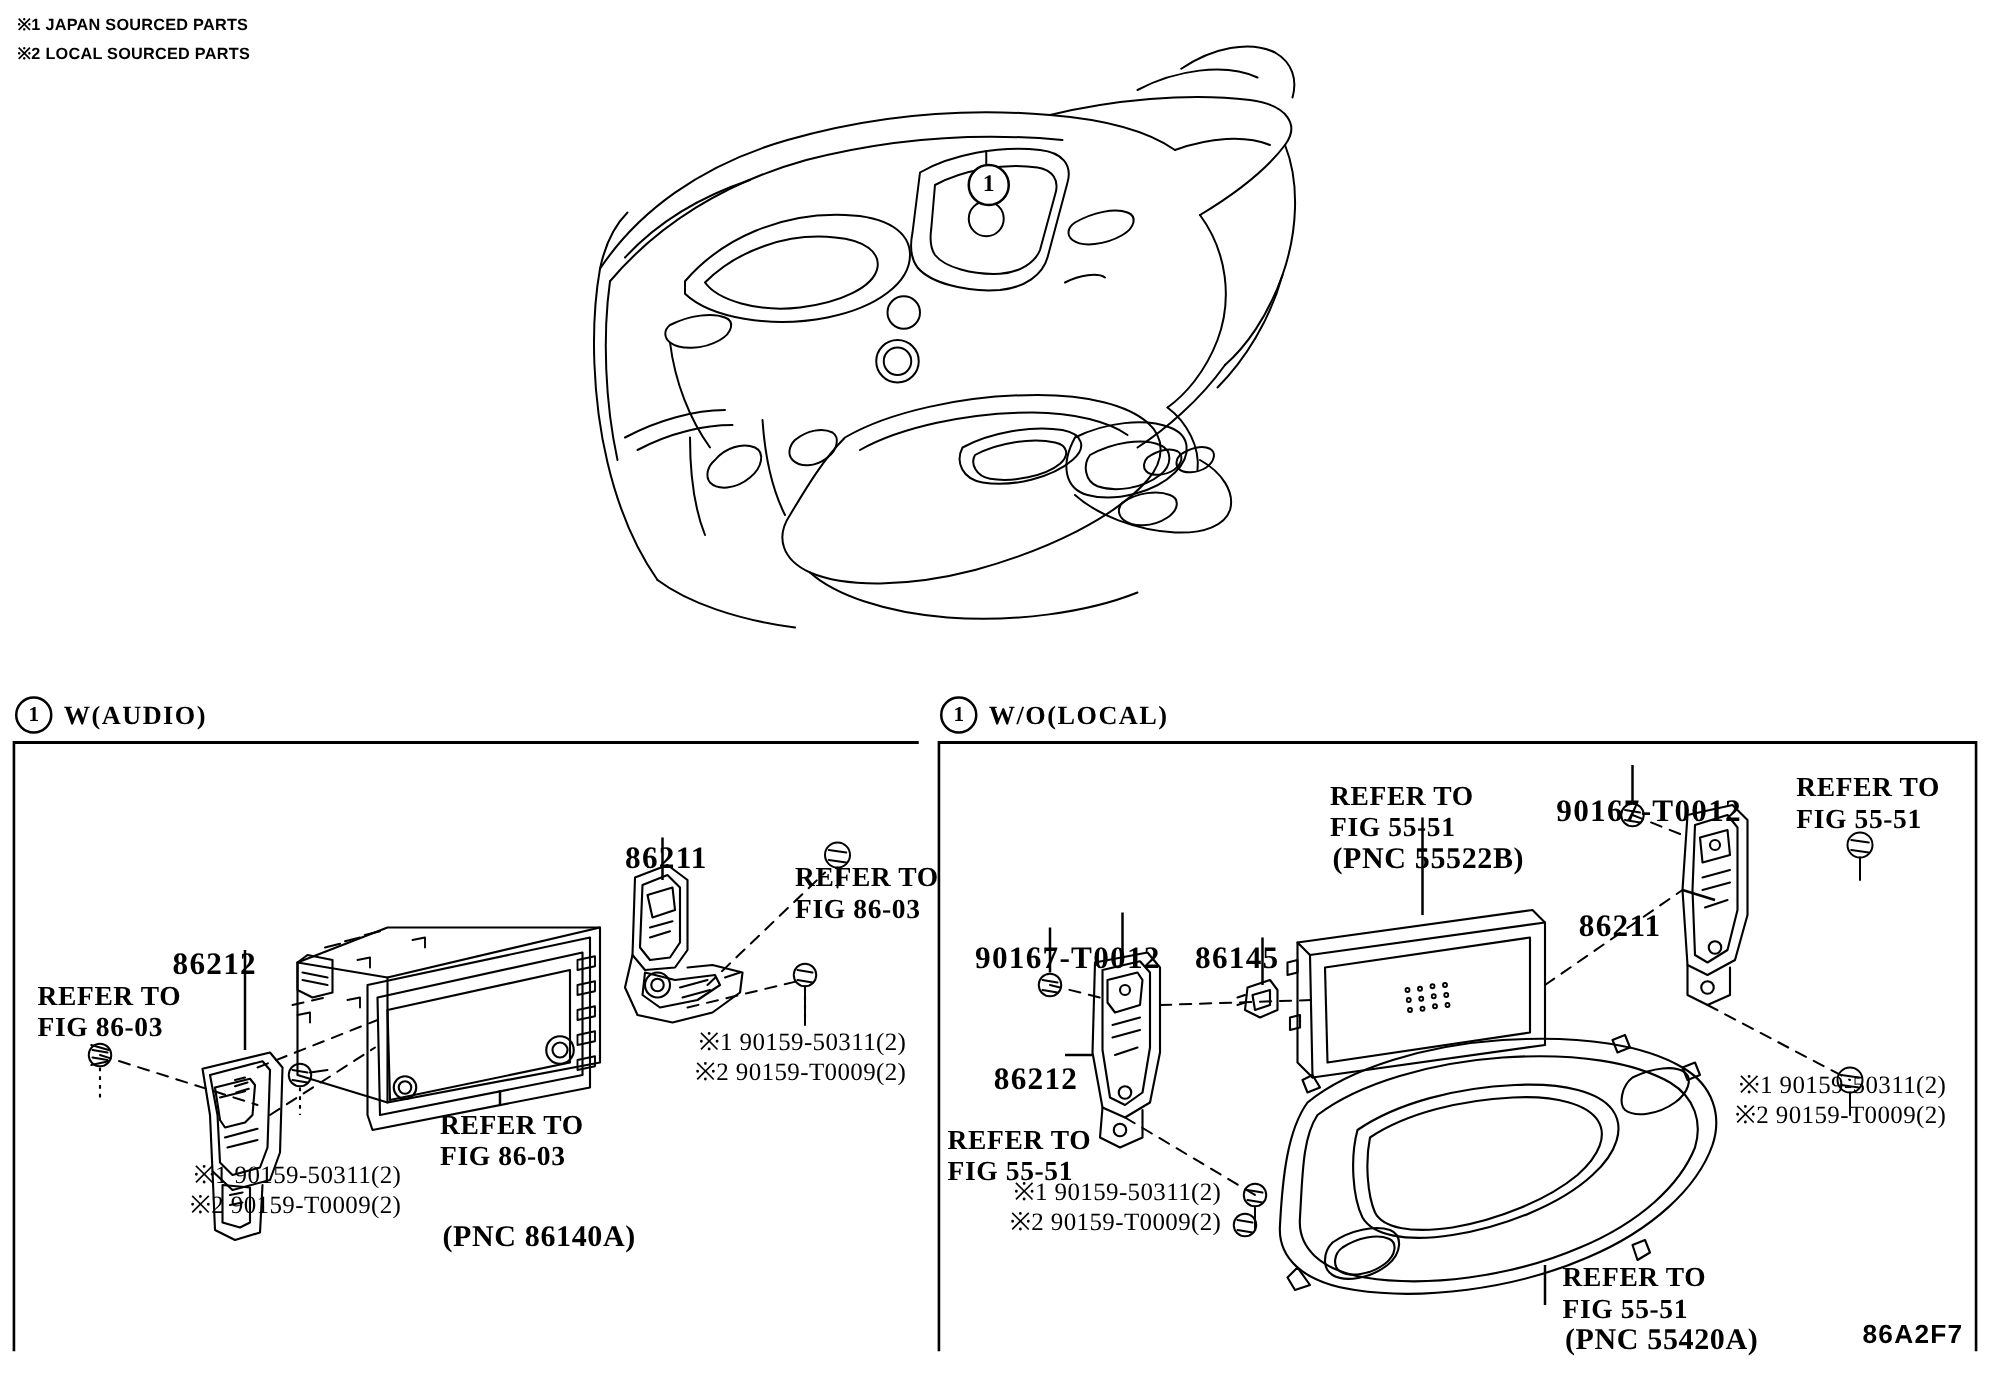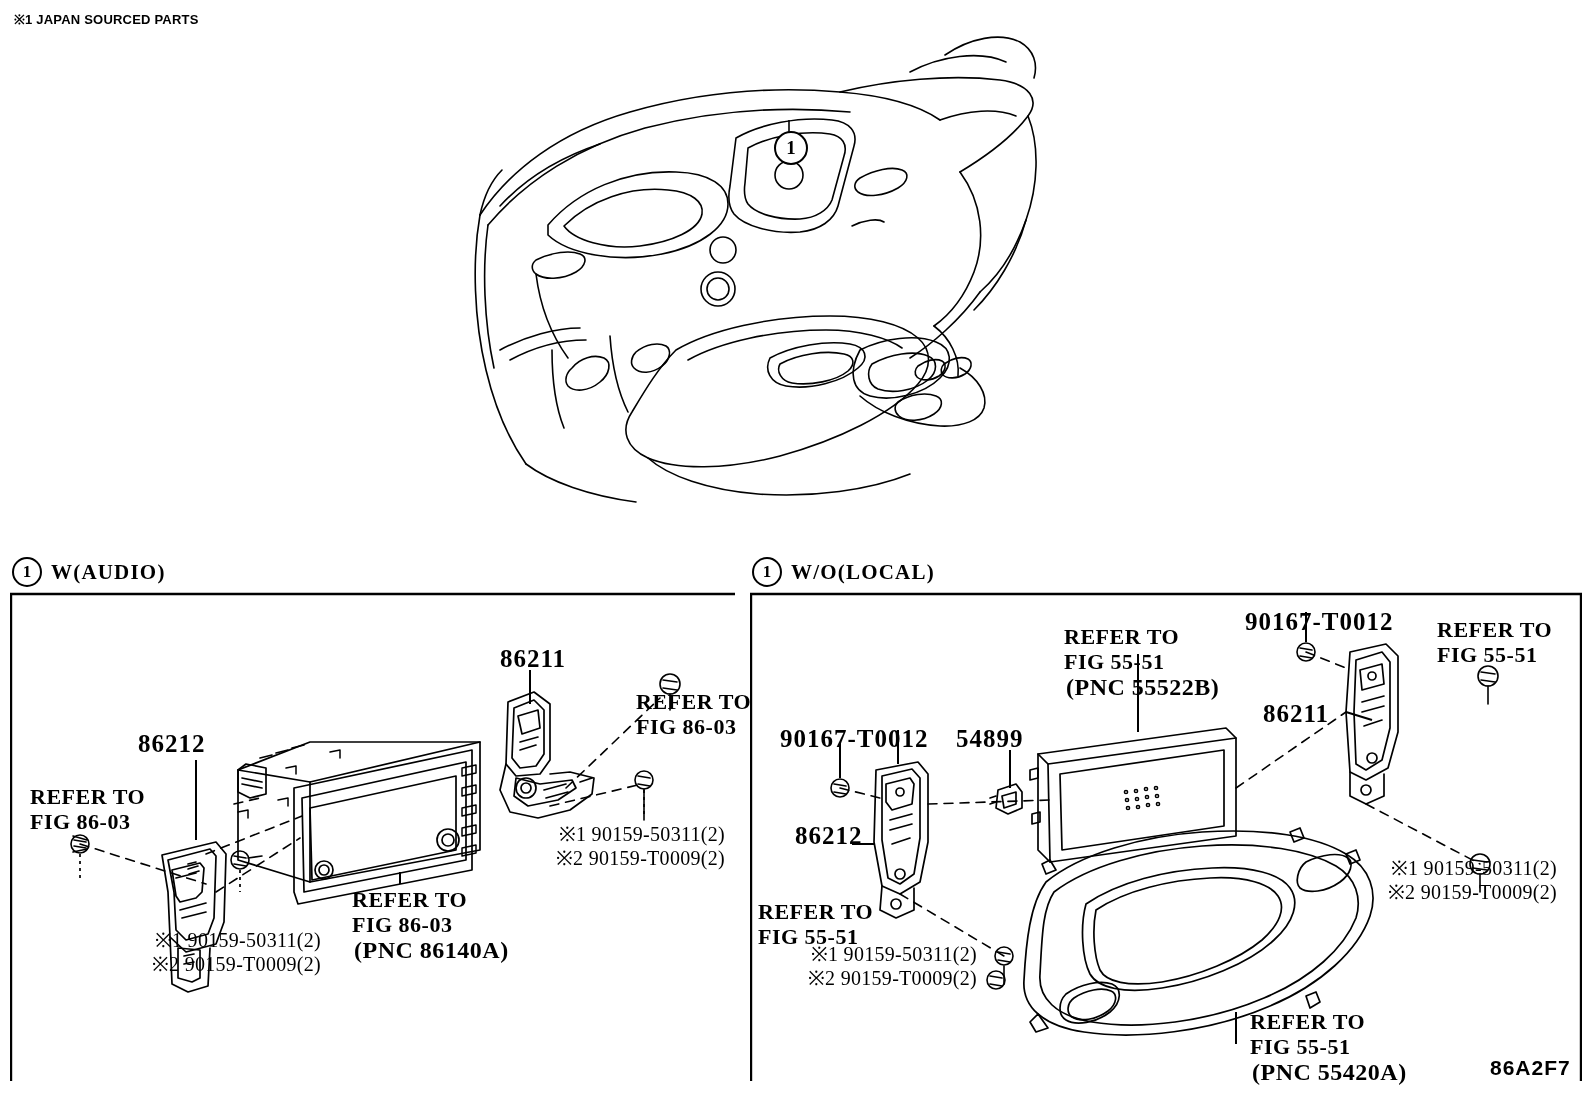--- a/index.html
+++ b/index.html
@@ -10,21 +10,21 @@
   .stage{position:absolute;inset:0;}
   .abs{position:absolute;}
 
   
   .sourced{
     font-family:"Liberation Sans", sans-serif;
     font-size:13px;font-weight:600;letter-spacing:.2px;white-space:nowrap;
   }
   .partno{
     font-family:"Liberation Serif", serif;
-    font-weight:700;font-size:25px;letter-spacing:1px;white-space:nowrap;
+    font-weight:700;font-size:25px;letter-spacing:1px;white-space:nowrap;margin-top:28px;
   }
   .reftxt{
     font-family:"Liberation Serif", serif;
     font-weight:700;font-size:22px;letter-spacing:.5px;white-space:nowrap;line-height:1.12;
   }
   .pnc{
     font-family:"Liberation Serif", serif;
     font-weight:700;font-size:24px;letter-spacing:.5px;white-space:nowrap;line-height:1.12;
   }
   .screwtxt{
@@ -48,20 +48,21 @@
   .callout.big{width:30px;height:30px;font-size:19px;}
   svg{display:block;}
   .nofill{fill:none;stroke:#000;}
 </style>
 </head>
 <body>
 
 <div class="stage">
 
   <div class="abs sourced" style="left:14px;top:10px;">※1 JAPAN SOURCED PARTS</div>
+  <div class="abs sourced" style="left:14px;top:33px;">※2 LOCAL SOURCED PARTS</div>
 
   <div class="abs" style="left:440px;top:20px;">
     <svg width="630" height="530" viewBox="0 0 630 530">
       <g class="nofill" stroke-width="1.6" stroke-linejoin="round" stroke-linecap="round">
 
         <path d="M505 35 C530 18 560 12 580 22 C594 30 598 44 594 58"></path>
         <path d="M470 52 C500 36 540 30 566 42"></path>
         <path d="M40 195 C70 150 120 112 190 92 C260 72 330 66 400 72 C450 76 480 86 500 100"></path>
         <path d="M48 205 C86 160 140 126 205 108 C275 90 345 86 410 92"></path>
 
@@ -285,21 +286,21 @@
   </div>
 
   <div class="abs screwtxt" style="left:152px;top:928px;">
     <div>※1 90159‑50311(2)</div>
     <div>※2 90159‑T0009(2)</div>
   </div>
 
   <div class="abs reftxt" style="left:352px;top:888px;">
     <div>REFER TO</div>
     <div>FIG 86‑03</div>
-    <div class="pnc" style="padding-left:2px;">(PNC 86140A)</div>
+    <div class="pnc" style="padding-left:2px;margin-top:40px;">(PNC 86140A)</div>
   </div>
 
   <div class="abs" style="left:750px;top:592px;">
     <svg width="832" height="480" viewBox="0 0 832 480">
       <g class="nofill" stroke-width="1.7" stroke-linejoin="round" stroke-linecap="round">
 
         <path d="M126 178 L168 170 L178 182 L178 250 L170 290 L150 302 L132 294 L124 250 Z"></path>
         <path d="M132 184 L162 177 L170 186 L170 246 L164 282 L150 292 L138 286 L132 248 Z"></path>
         <path d="M136 192 L160 186 L164 192 L162 212 L142 218 L136 210 Z"></path>
         <path d="M140 228 L162 222"></path>
@@ -435,21 +436,21 @@
   </div>
 
   <div class="abs partno" style="left:1245px;top:608px;">90167‑T0012</div>
 
   <div class="abs reftxt" style="left:1437px;top:618px;">
     <div>REFER TO</div>
     <div>FIG 55‑51</div>
   </div>
 
   <div class="abs partno" style="left:780px;top:725px;">90167‑T0012</div>
-  <div class="abs partno" style="left:956px;top:725px;">54899</div>
+  <div class="abs partno" style="left:956px;top:725px;">86145</div>
   <div class="abs partno" style="left:1263px;top:700px;">86211</div>
   <div class="abs partno" style="left:795px;top:822px;">86212</div>
 
   <div class="abs reftxt" style="left:758px;top:900px;">
     <div>REFER TO</div>
     <div>FIG 55‑51</div>
   </div>
 
   <div class="abs screwtxt" style="left:808px;top:942px;">
     <div>※1 90159‑50311(2)</div>

